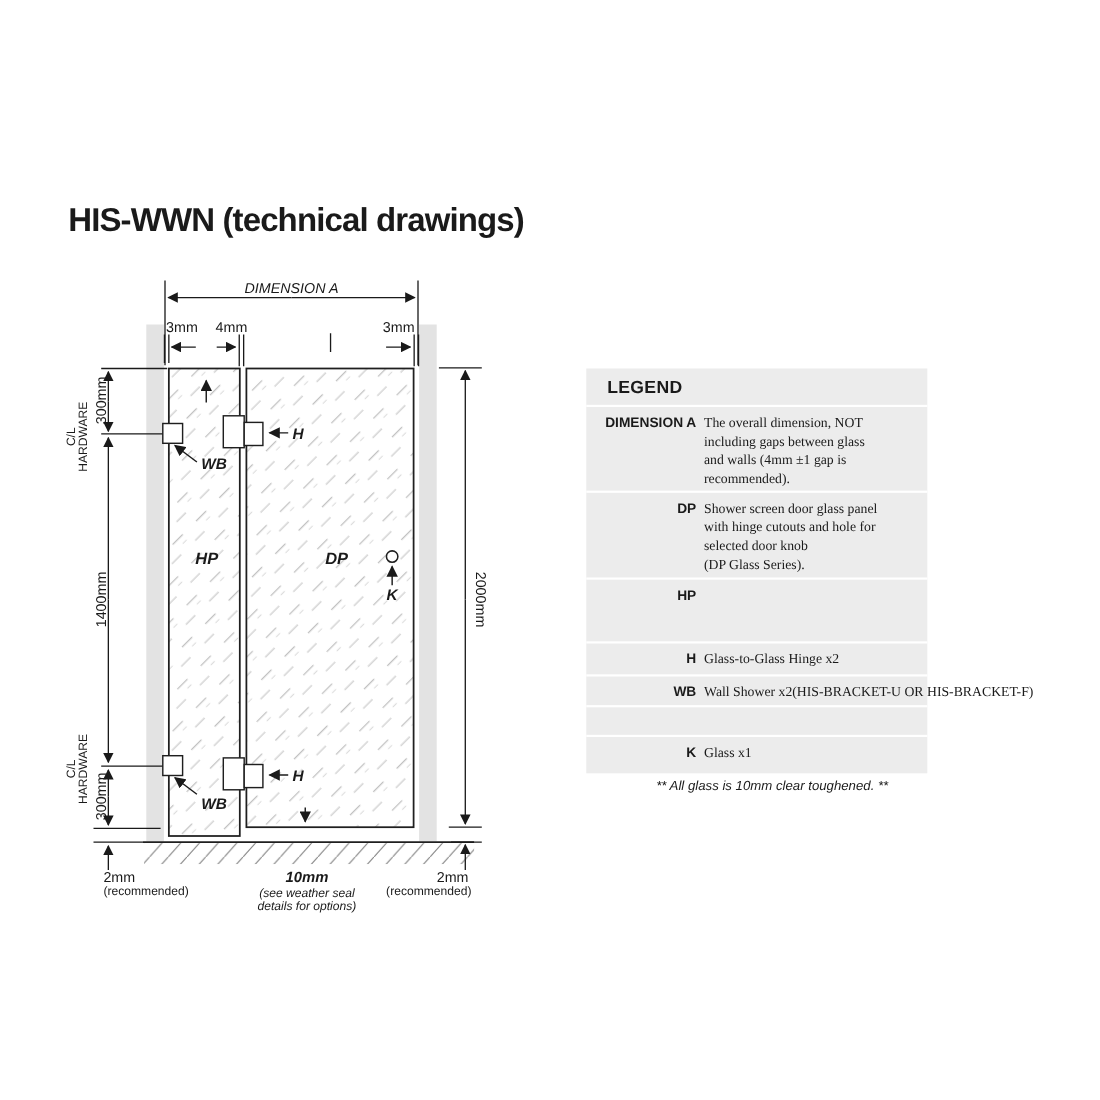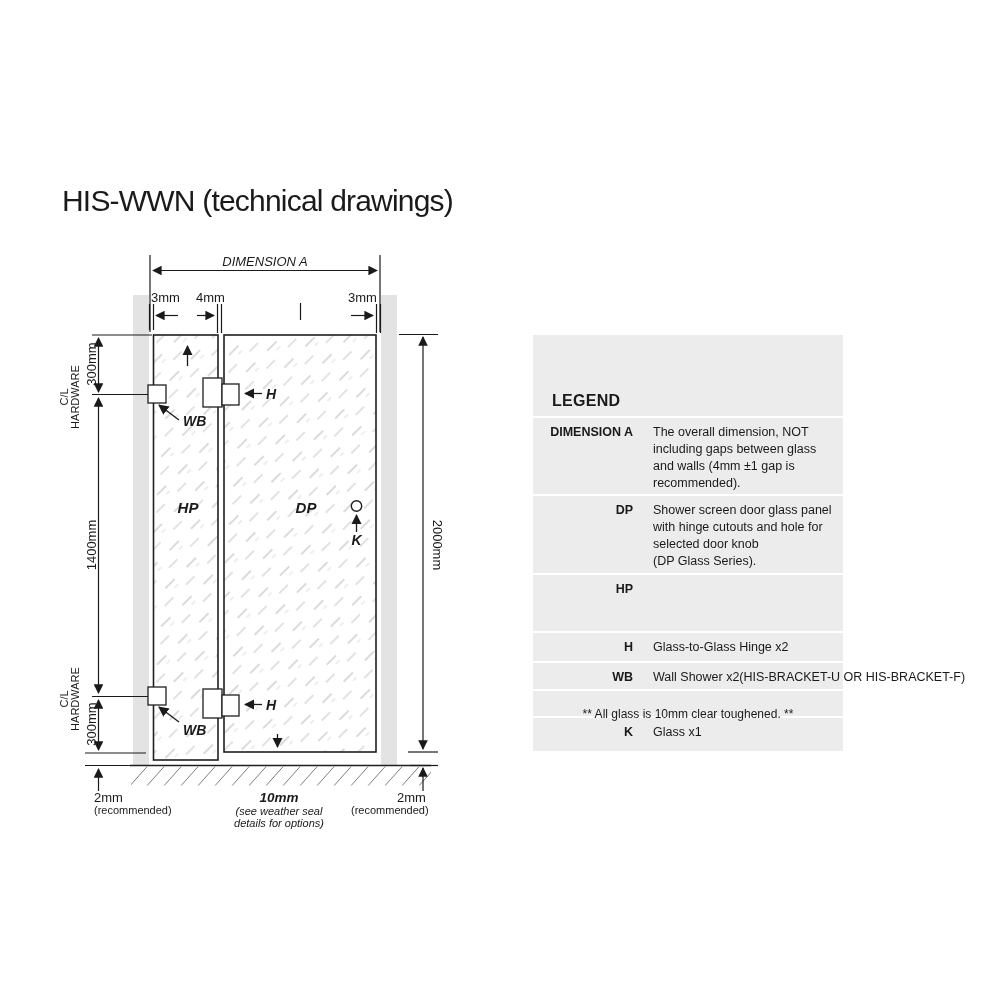--- a/index.html
+++ b/index.html
@@ -1,39 +1,39 @@
 <!DOCTYPE html>
 <html><head>
 <meta charset="utf-8">
 <style>
   html,body{margin:0;padding:0;background:#fff;}
   .page{position:relative;width:1000px;height:1000px;background:#ffffff;overflow:hidden;
         font-family:"Liberation Sans",sans-serif;color:#1a1a1a;}
-  .title{position:absolute;left:62px;top:184px;font-size:30px;font-weight:normal;
+  .title{position:absolute;left:62px;top:184px;font-size:30px;font-weight:bold;
          letter-spacing:-0.8px;white-space:nowrap;}
   svg text{font-family:"Liberation Sans",sans-serif;fill:#1a1a1a;}
   .dimtxt{font-size:13px;}
   .dimtxt-i{font-size:13px;font-style:italic;}
   .cltxt{font-size:11px;}
   .lbl{font-size:14px;font-weight:bold;font-style:italic;}
   .panel-lbl{font-size:15px;font-weight:bold;font-style:italic;}
   .note-big{font-size:13px;}
   .note-big-i{font-size:13.5px;font-weight:bold;font-style:italic;}
   .note-sm{font-size:11px;}
   .note-sm-i{font-size:11px;font-style:italic;}
   .legend{position:absolute;left:533px;top:335px;width:310px;background:#ececec;}
-  .legend-title{font-size:16px;font-weight:bold;padding:9px 0 6px 19px;letter-spacing:0.3px;margin-top:48px;}
+  .legend-title{font-size:16px;font-weight:bold;padding:9px 0 6px 19px;letter-spacing:0.3px;}
   .lrow{display:flex;border-top:2px solid #ffffff;padding-top:6px;box-sizing:border-box;}
   .term{width:100px;text-align:right;font-weight:bold;font-size:12.5px;flex:none;line-height:17px;}
-  .def{margin-left:20px;font-size:12.5px;line-height:17px;white-space:pre-line;}
+  .def{margin-left:7px;font-size:12.5px;line-height:17px;white-space:pre-line;font-family:Liberation Serif, serif;}
   .def-nowrap{white-space:nowrap;}
   .r0{min-height:78px;}.r1{min-height:79px;}.r2{min-height:58px;}.r3{min-height:30px;}
   .r4{min-height:28px;}.r5{min-height:27px;}.r6{min-height:35px;}
-  .footnote{position:absolute;left:533px;top:707px;width:310px;text-align:center;
-            font-size:12px;}
+  .footnote{position:absolute;left:547px;top:707px;width:310px;text-align:center;
+            font-size:12px;font-style:italic;}
 </style>
 </head>
 <body>
 
 <div class="page">
 
   <div class="title">HIS-WWN (technical drawings)</div>
 
   <svg style="position:absolute;left:55px;top:245px;" width="405" height="600" viewBox="55 245 405 600">
     <defs>

